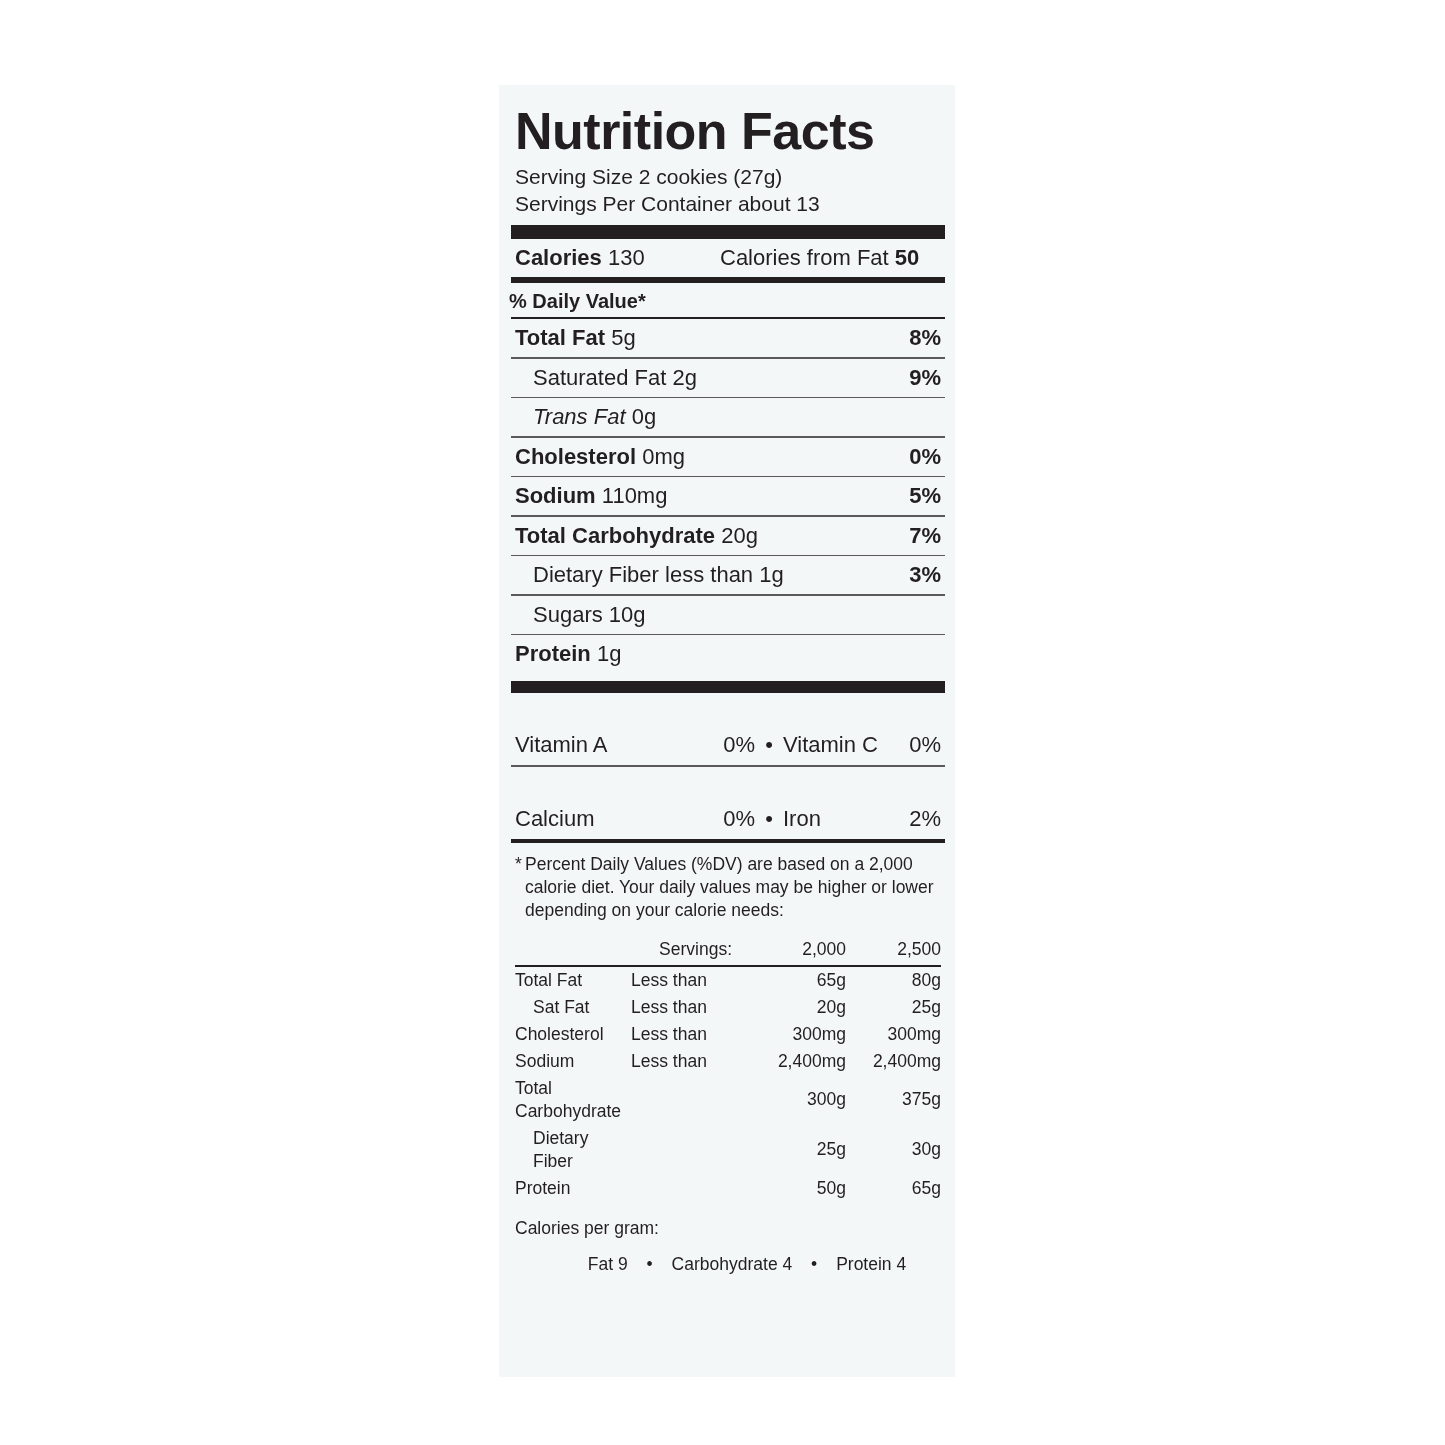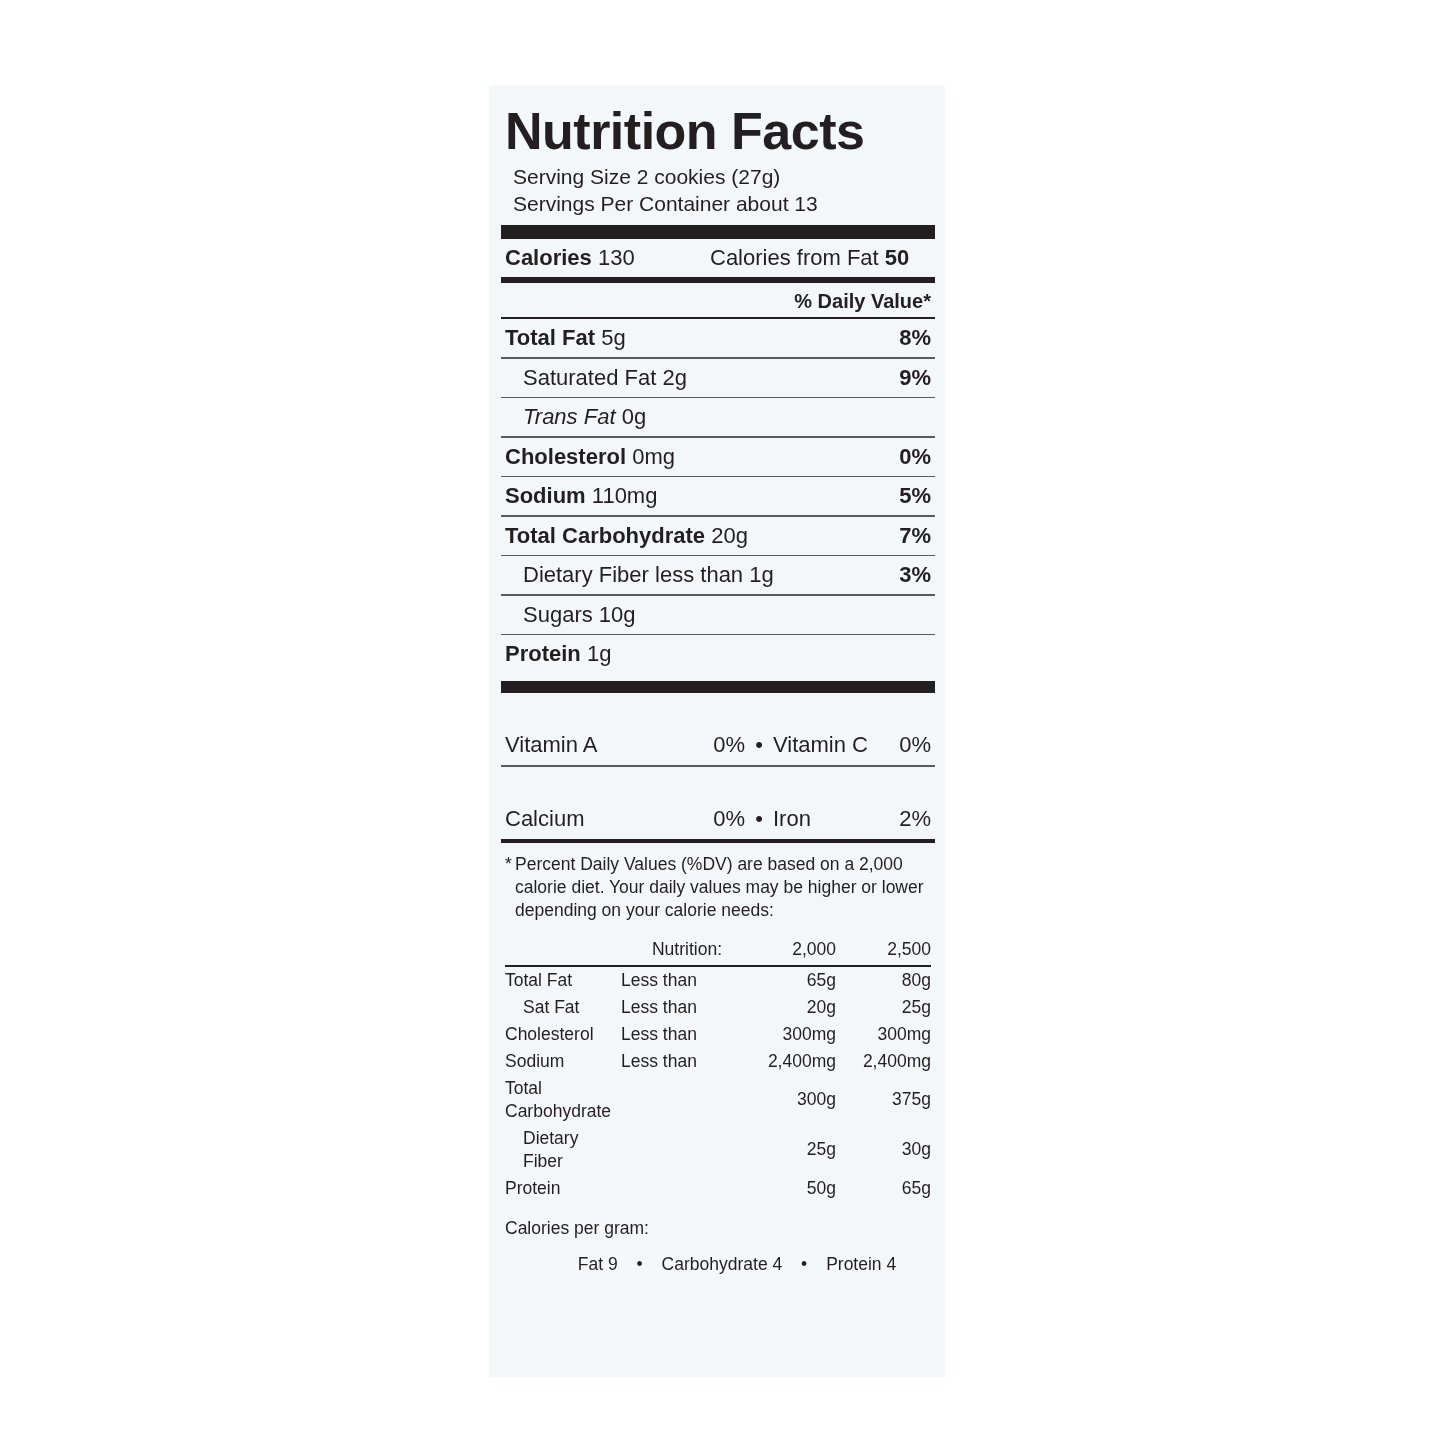--- a/index.html
+++ b/index.html
@@ -11,21 +11,21 @@
     width: 1445px;
     height: 1445px;
     font-family: "Liberation Sans", sans-serif;
     color: #231f20;
     position: relative;
     overflow: hidden;
   }
 
   .panel {
     position: absolute;
-    left: 489px;
+    left: 499px;
     top: 85px;
     width: 456px;
     height: 1292px;
     background: #f4f7f8;
     box-sizing: border-box;
   }
 
   .inner {
     position: absolute;
     left: 0;
@@ -40,21 +40,21 @@
     font-weight: bold;
     letter-spacing: -0.5px;
     line-height: 60px;
     margin: 16px 0 2px 6px;
     white-space: nowrap;
   }
 
   .serving-line {
     font-size: 21px;
     line-height: 27px;
-    margin-left: 14px;
+    margin-left: 6px;
     white-space: nowrap;
   }
 
   .rule-thick {
     height: 12px;
     background: #231f20;
     margin: 8px 2px 0 2px;
   }
   .rule-med {
     height: 6px;
@@ -87,21 +87,20 @@
     line-height: 28px;
   }
   .row .left { white-space: nowrap; }
   .row .right { font-weight: bold; white-space: nowrap; }
 
   .b { font-weight: bold; }
   .ital { font-style: italic; }
   .indent1 { padding-left: 24px; gap: 44px; }
 
   .dv-header {
-    text-align: right;
     font-size: 20px;
     font-weight: bold;
     padding: 6px 6px 4px 0;
     line-height: 24px;
   }
 
   .calories-row {
     display: flex;
     font-size: 22px;
     line-height: 28px;
@@ -302,21 +301,21 @@
     <div class="footnote-wrap">
       <div class="footnote">
         <div class="star">*</div>
         <div class="ftext">Percent Daily Values (%DV) are based on a 2,000 calorie diet. Your daily values may be higher or lower depending on your calorie needs:</div>
       </div>
 
       <table class="dv">
         <tbody>
             <tr class="head">
           <td class="nm"></td>
-          <td class="c-label">Nutrition:</td>
+          <td class="c-label">Servings:</td>
           <td class="c-num">2,000</td>
           <td class="c-num2">2,500</td>
         </tr>
         <tr class="headline">
           <td colspan="4"></td>
         </tr>
         <tr>
           <td class="nm">Total Fat</td>
           <td class="c-less">Less than</td>
           <td class="c-num">65g</td>

